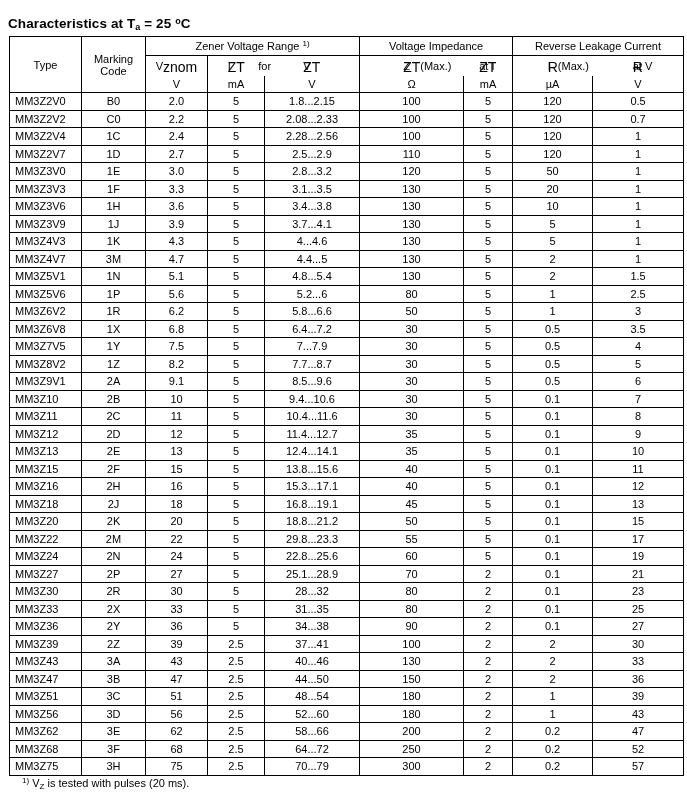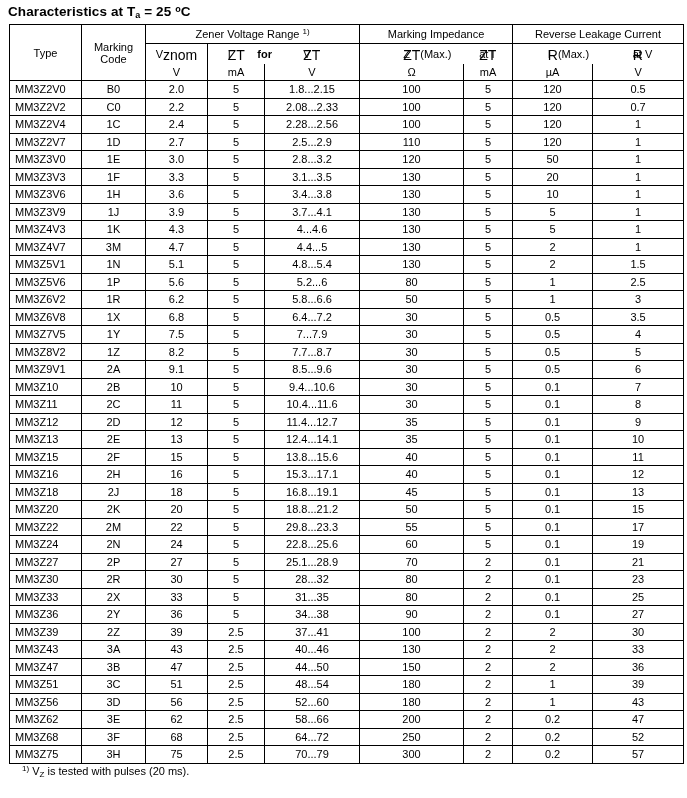--- a/index.html
+++ b/index.html
@@ -1,20 +1,20 @@
 <!DOCTYPE html>
 <html><head>
 <meta charset="utf-8">
 <style>
   html, body { margin:0; padding:0; }
   body {
     width:687px; height:798px; background:#ffffff; color:#000;
     font-family:"Liberation Sans", sans-serif; overflow:hidden;
   }
-  .page { position:relative; padding-top:4px; }
+  .page { position:relative; padding-top:16px; }
   .title {
     margin:0 0 5px 8px; font-size:13.5px; font-weight:bold; letter-spacing:0.1px;
   }
   .title sub { font-size:9px; vertical-align:-2px; line-height:0; }
   .title sup { font-size:9px; vertical-align:4px; line-height:0; }
 
   table.spec {
     border-collapse:collapse; table-layout:fixed;
     width:674px; margin-left:9px;
   }
@@ -29,21 +29,21 @@
   tbody td { height:16.5px; line-height:16.5px; }
   tbody td.c0 { text-align:left; padding-left:5px; }
 
   sub.sb { font-size:14px; vertical-align:-2px; line-height:0; letter-spacing:0; }
   sup.sp { font-size:8px; vertical-align:4px; line-height:0; }
 
   
   .pair { position:relative; display:block; height:13px; }
   .pair span { position:absolute; top:0; white-space:nowrap; }
   .pz1 { left:0; width:37.5%; text-align:center; }
-  .pzfor { left:37.5%; transform:translateX(-50%);font-weight:bold; }
+  .pzfor { left:37.5%; transform:translateX(-50%); }
   .pz3 { left:37.5%; right:0; text-align:center; }
   .pd1 { left:0; width:68%; text-align:center; }
   .pd2 { left:68%; right:0; text-align:center; }
   .pr1 { left:0; width:46.8%; text-align:center; }
   .pr2 { left:46.8%; right:0; text-align:center; }
 
   .footnote { margin:0 0 0 22px; font-size:11px; }
   .footnote sup { font-size:8px; vertical-align:4px; }
   .footnote sub { font-size:8px; vertical-align:-2px; }
 </style>
@@ -64,21 +64,21 @@
         <col style="width:104px">
       <col style="width:49px">
         <col style="width:80px">
         <col style="width:91px">
     </colgroup>
     <thead>
       <tr class="hA">
         <th rowspan="3">Type</th>
         <th rowspan="3" style="white-space:normal">Marking Code</th>
         <th colspan="3"><span>Zener Voltage Range </span><sup class="sp">1)</sup></th>
-        <th colspan="2">Marking Impedance</th>
+        <th colspan="2">Voltage Impedance</th>
         <th colspan="2">Reverse Leakage Current</th>
       </tr>
       <tr class="hB">
         <th><span>V</span><sub class="sb">znom</sub></th>
         <th colspan="2">
           <span class="pair">
             <span class="pz1"><span>I</span><sub class="sb">ZT</sub></span>
             <span class="pzfor">for</span>
             <span class="pz3"><span>V</span><sub class="sb">ZT</sub></span>
           </span>

